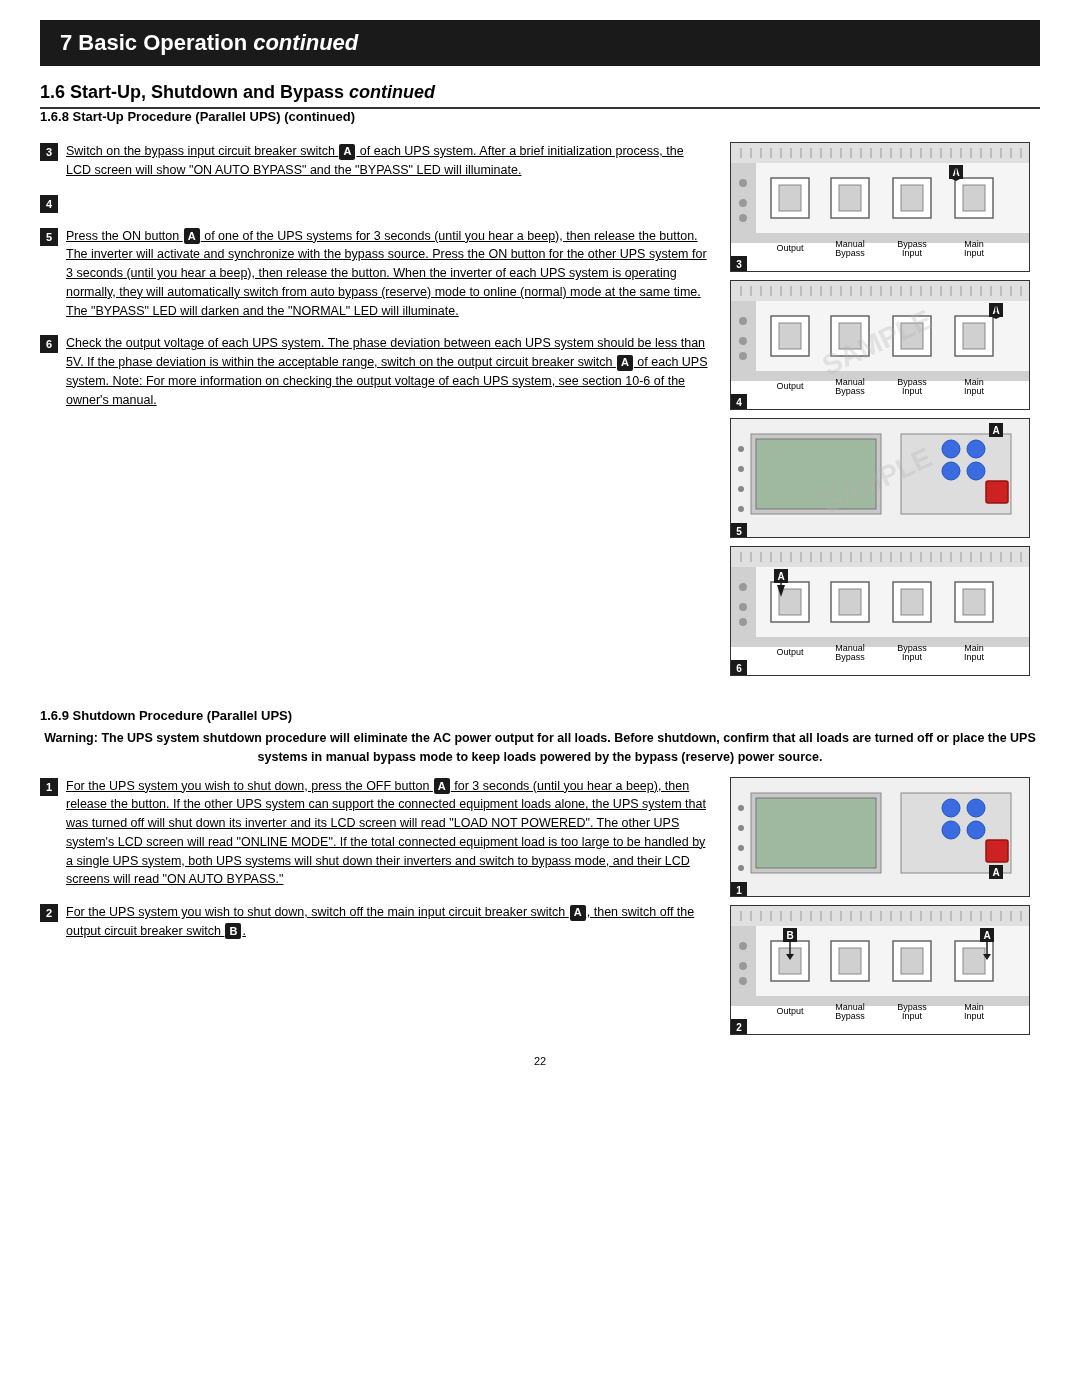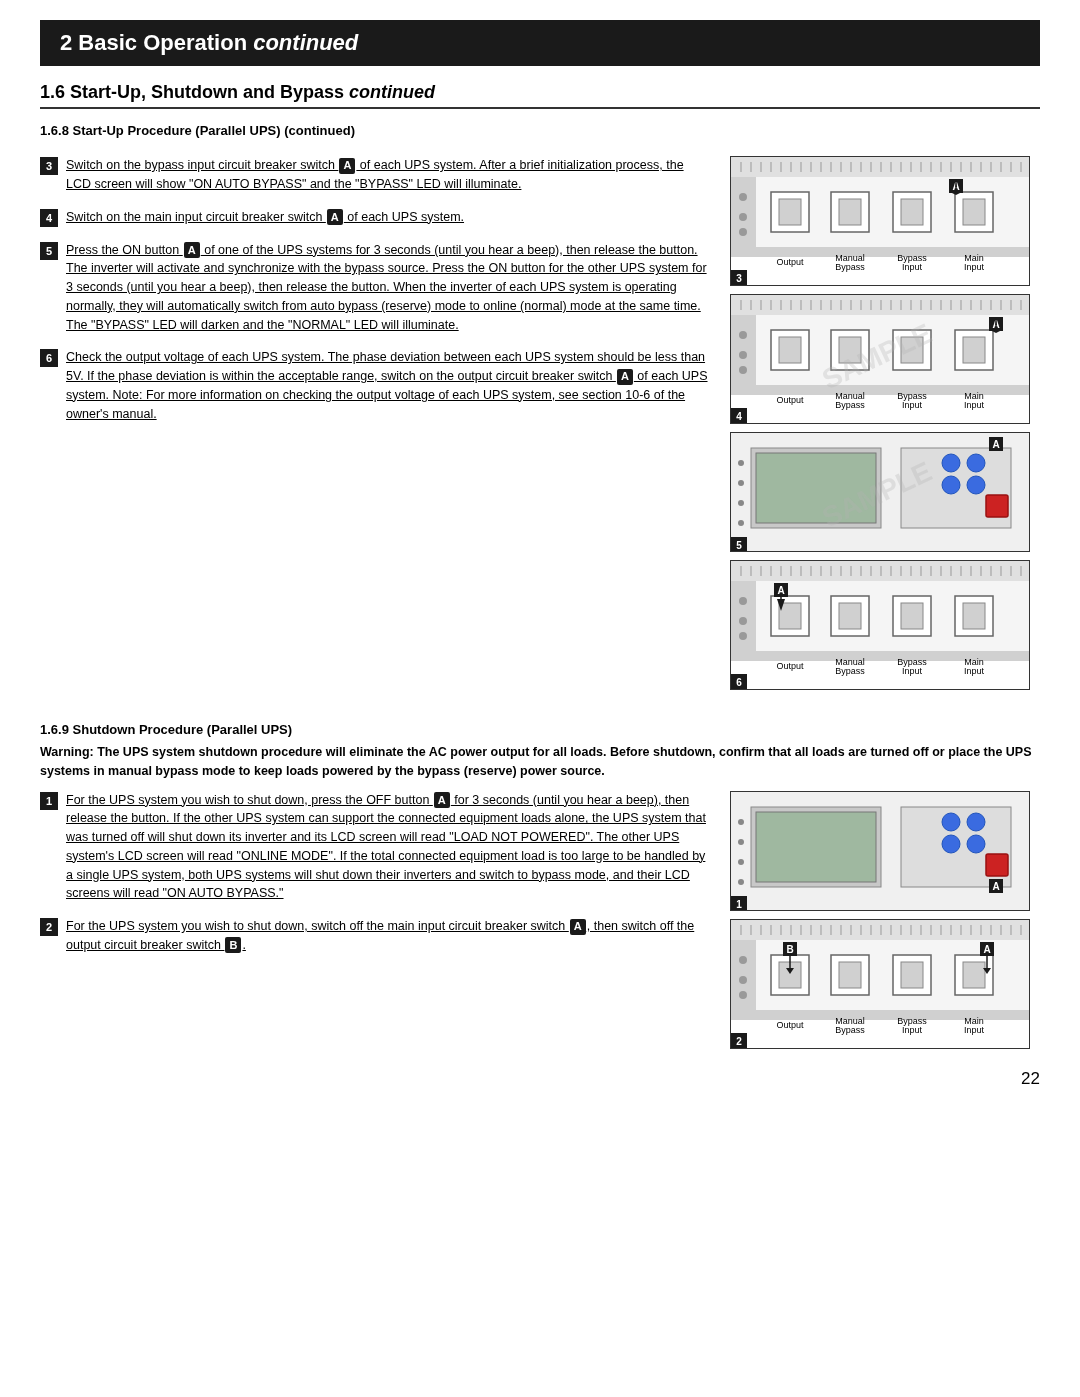--- a/index.html
+++ b/index.html
@@ -29,21 +29,21 @@
       font-size: 22px;
       font-weight: bold;
     }
     .main-header h1 em {
       font-style: italic;
     }
 
     
     .section-header {
       border-bottom: 2px solid #333;
-      margin-bottom: 14px;
+      margin-bottom: 0;
       padding-bottom: 4px;
     }
     .section-header h2 {
       font-size: 18px;
       font-weight: bold;
     }
     .section-header h2 em {
       font-style: italic;
     }
 
@@ -108,54 +108,55 @@
       font-weight: bold;
       width: 16px;
       height: 16px;
       border-radius: 2px;
       vertical-align: middle;
       margin: 0 1px;
     }
 
     
     .page-number {
-      text-align: right;
+      text-align: center;
       margin-top: 20px;
-      font-size: 17px;
+      font-size: 11px;
     }
 
     
     .shutdown-section {
       margin-top: 32px;
     }
     .shutdown-title {
       font-size: 13px;
       font-weight: bold;
       margin-bottom: 6px;
     }
     .warning-text {
       font-size: 12.5px;
       font-weight: bold;
       margin-bottom: 10px;
       line-height: 1.5;
+      text-align: center;
     }
 
     
     svg text {
       font-family: Arial, sans-serif;
     }
   </style>
 </head>
 <body>
 
 <div class="page-container">
 
   <div class="main-header">
     <h1>
-      <span>2   Basic Operation </span><em>continued</em>
+      <span>7   Basic Operation </span><em>continued</em>
     </h1>
   </div>
 
   <div class="section-header">
     <h2>
       <span>1.6 Start-Up, Shutdown and Bypass </span><em>continued</em>
     </h2>
   </div>
 
   <div class="subsection-title">
@@ -168,23 +169,20 @@
 
       <div class="step">
         <div class="step-num">3</div>
         <div class="step-text">
           Switch on the bypass input circuit breaker switch <span class="badge">A</span> of each UPS system. After a brief initialization process, the LCD screen will show "ON AUTO BYPASS" and the "BYPASS" LED will illuminate.
         </div>
       </div>
 
       <div class="step">
         <div class="step-num">4</div>
-        <div class="step-text">
-          Switch on the main input circuit breaker switch <span class="badge">A</span> of each UPS system.
-        </div>
       </div>
 
       <div class="step">
         <div class="step-num">5</div>
         <div class="step-text">
           Press the ON button <span class="badge">A</span> of one of the UPS systems for 3 seconds (until you hear a beep), then release the button. The inverter will activate and synchronize with the bypass source. Press the ON button for the other UPS system for 3 seconds (until you hear a beep), then release the button. When the inverter of each UPS system is operating normally, they will automatically switch from auto bypass (reserve) mode to online (normal) mode at the same time. The "BYPASS" LED will darken and the "NORMAL" LED will illuminate.
         </div>
       </div>
 
       <div class="step">

